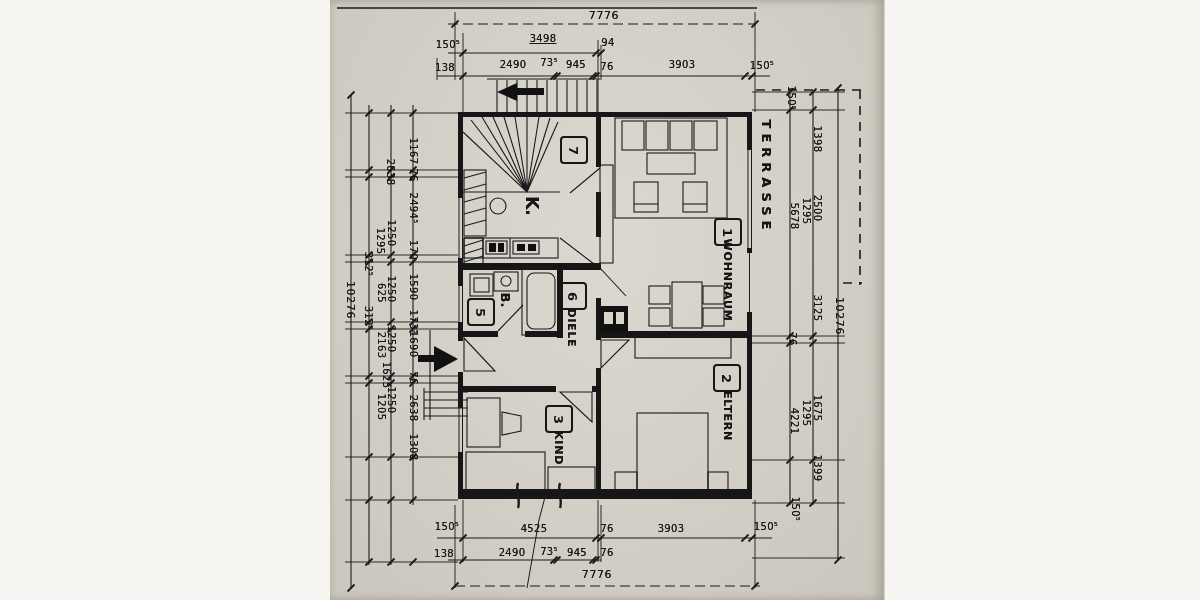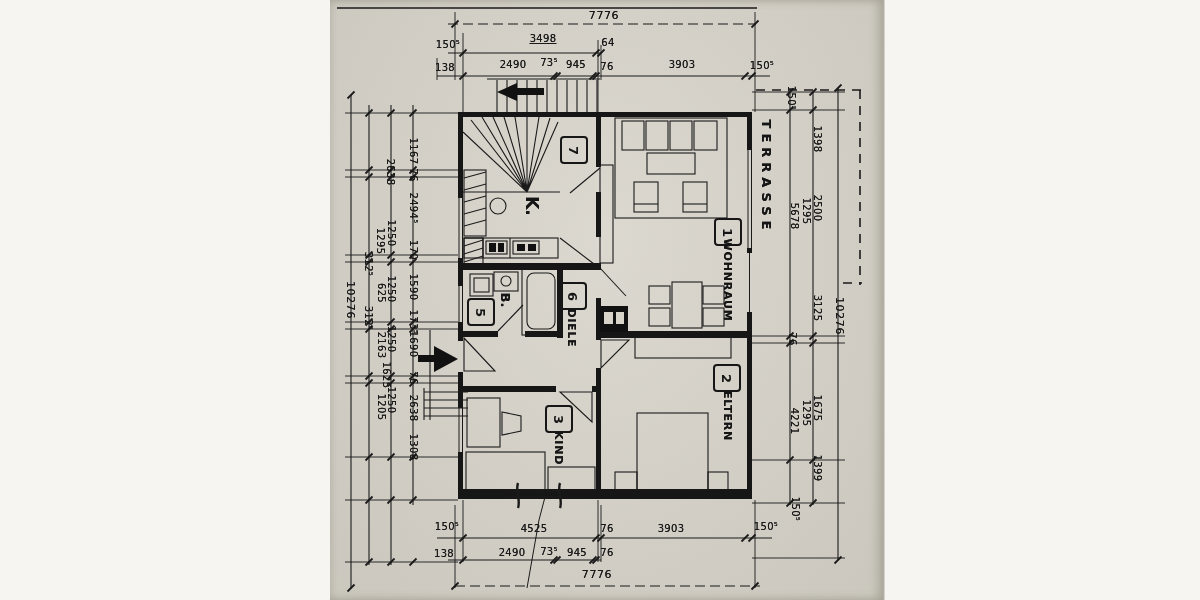--- a/index.html
+++ b/index.html
@@ -308,21 +308,21 @@
         <line x1="601" y1="505" x2="601" y2="562" stroke-width="0.9"></line>
         <line x1="755" y1="500" x2="755" y2="588" stroke-width="0.9"></line>
         <line x1="437" y1="58" x2="437" y2="80" stroke-width="0.9"></line>
       </g>
   </svg>
 
   <div class="lyr" id="labels">
       <span class="dim-label big" style="left: 604px; top: 15px;">7776</span>
       <span class="dim-label" style="left: 448px; top: 45px;">150⁵</span>
       <span class="dim-label" style="left: 543px; top: 39px; text-decoration: underline;">3498</span>
-      <span class="dim-label" style="left: 608px; top: 43px;">64</span>
+      <span class="dim-label" style="left: 608px; top: 43px;">94</span>
       <span class="dim-label" style="left: 445px; top: 68px;">138</span>
       <span class="dim-label" style="left: 513px; top: 65px;">2490</span>
       <span class="dim-label" style="left: 549px; top: 63px;">73⁵</span>
       <span class="dim-label" style="left: 576px; top: 65px;">945</span>
       <span class="dim-label" style="left: 607px; top: 67px;">76</span>
       <span class="dim-label" style="left: 682px; top: 65px;">3903</span>
       <span class="dim-label" style="left: 762px; top: 66px;">150⁵</span>
       <span class="dim-label" style="left: 447px; top: 527px;">150⁵</span>
       <span class="dim-label" style="left: 534px; top: 529px;">4525</span>
       <span class="dim-label" style="left: 607px; top: 529px;">76</span>

